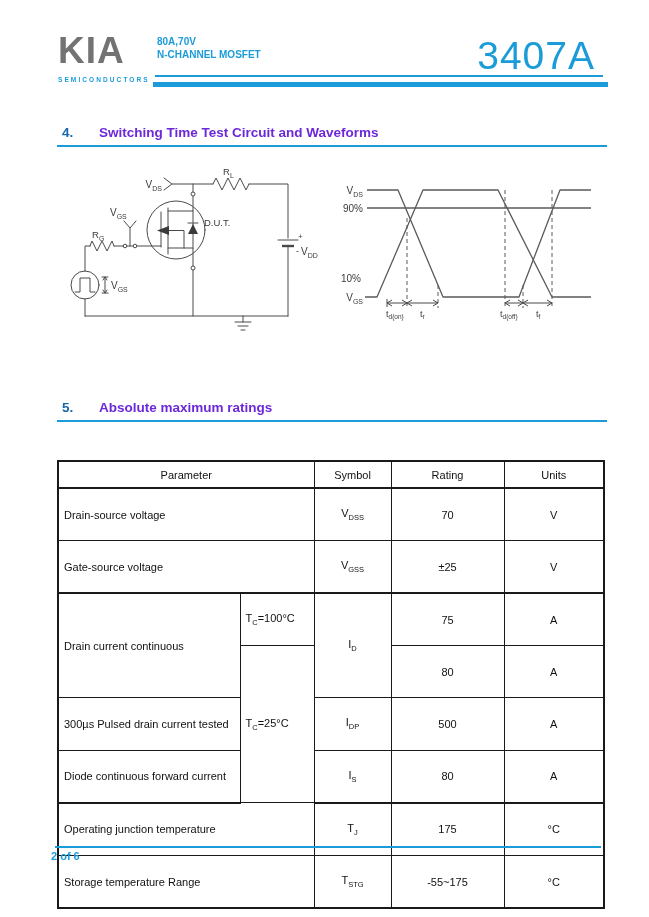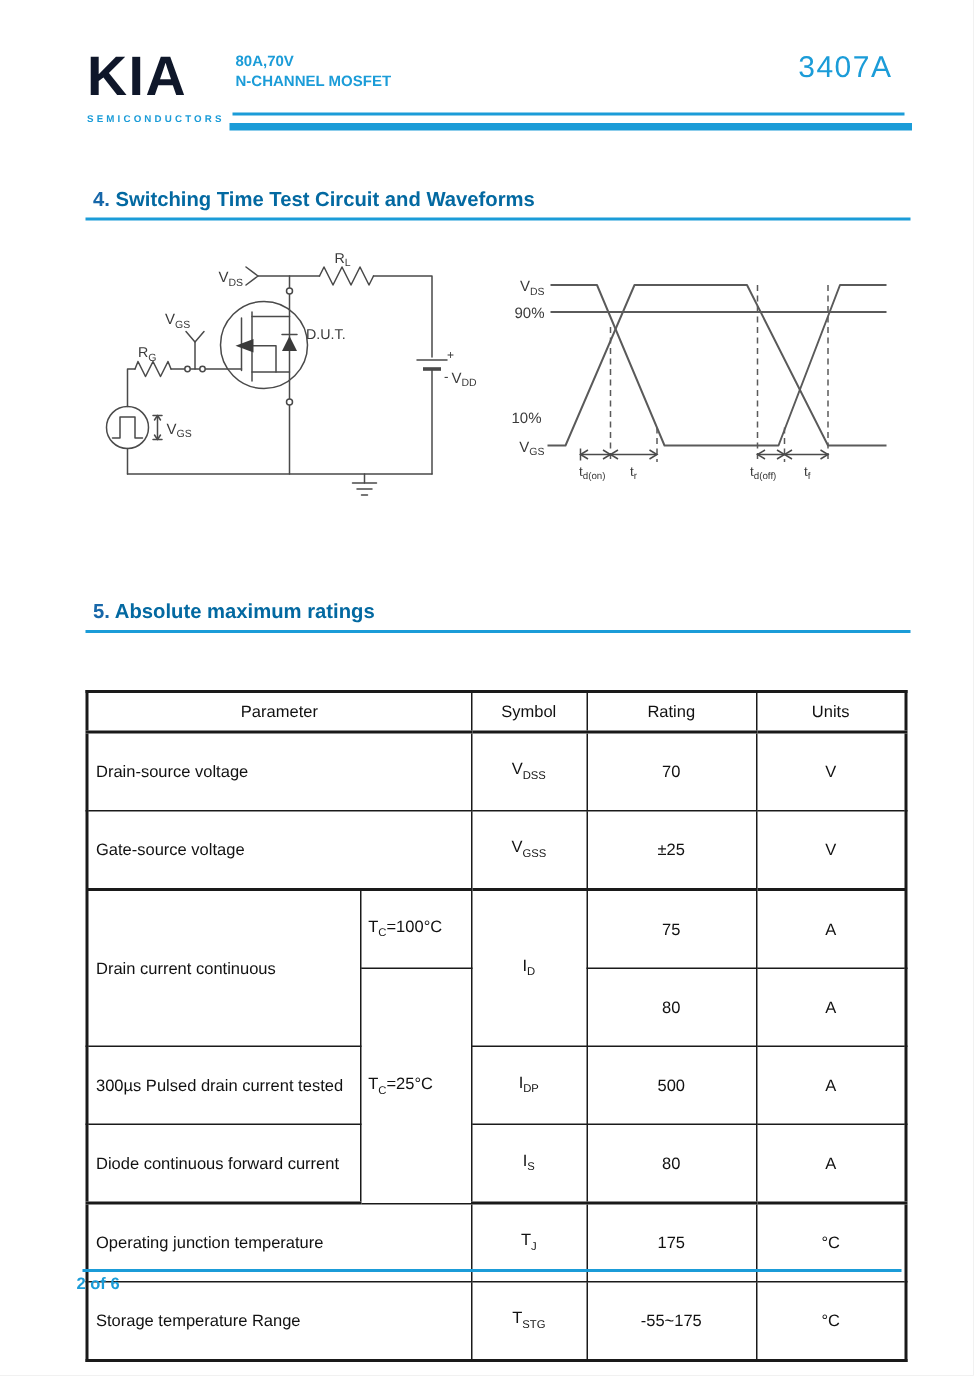--- a/index.html
+++ b/index.html
@@ -4,31 +4,31 @@
 <style>
   html,body{margin:0;padding:0;background:#e8e8e8;}
   .page{
     position:relative;width:649px;height:917px;background:#ffffff;
     font-family:"Liberation Sans", sans-serif;color:#1a1a1a;overflow:hidden;
     margin:0 auto;
   }
   .abs{position:absolute;}
   
   .brand{left:58px;top:28px;width:120px;text-align:left;}
-  .brand-name{font-size:37px;font-weight:700;color:#0f172a;letter-spacing:1px;line-height:1.25;}
+  .brand-name{font-size:37px;font-weight:700;color:#737373;letter-spacing:1px;line-height:1.25;}
   .brand-sub{font-size:6.5px;font-weight:700;color:#1B9CD8;letter-spacing:2.1px;margin-top:2px;}
   .spec{left:157px;top:36px;color:#1B9CD8;font-weight:700;font-size:10px;line-height:1.25;}
-  .partnum{right:54px;top:34px;color:#1B9CD8;font-size:20px;font-weight:400;letter-spacing:1px;}
+  .partnum{right:54px;top:34px;color:#1B9CD8;font-size:39px;font-weight:400;letter-spacing:1px;}
   .hline-thin{left:155px;top:75px;width:448px;height:2px;background:#1B9CD8;}
   .hline-thick{left:153px;top:82px;width:455px;height:5px;background:#1B9CD8;}
   
   .section-head{left:57px;width:545px;border-bottom:2px solid #1B9CD8;padding:0 0 5px 5px;
     font-size:13.5px;font-weight:700;}
   .sec-num{color:#1767A9;}
-  .sec-title{color:#0369a1;}
+  .sec-title{color:#6d28d9;margin-left:22px;}
   .s4{top:125px;}
   .s5{top:400px;}
   
   svg{overflow:visible;}
   svg text{font-family:"Liberation Sans", sans-serif;fill:#3a3a3a;}
   .wire{stroke:#4a4a4a;stroke-width:1;fill:none;stroke-linejoin:round;stroke-linecap:round;}
   .wire-thick{stroke:#4a4a4a;stroke-width:2.4;fill:none;}
   .solid{fill:#3a3a3a;stroke:none;}
   .node{fill:#ffffff;stroke:#4a4a4a;stroke-width:1;}
   .dash{stroke:#5a5a5a;stroke-width:1;fill:none;stroke-dasharray:4 3;}

